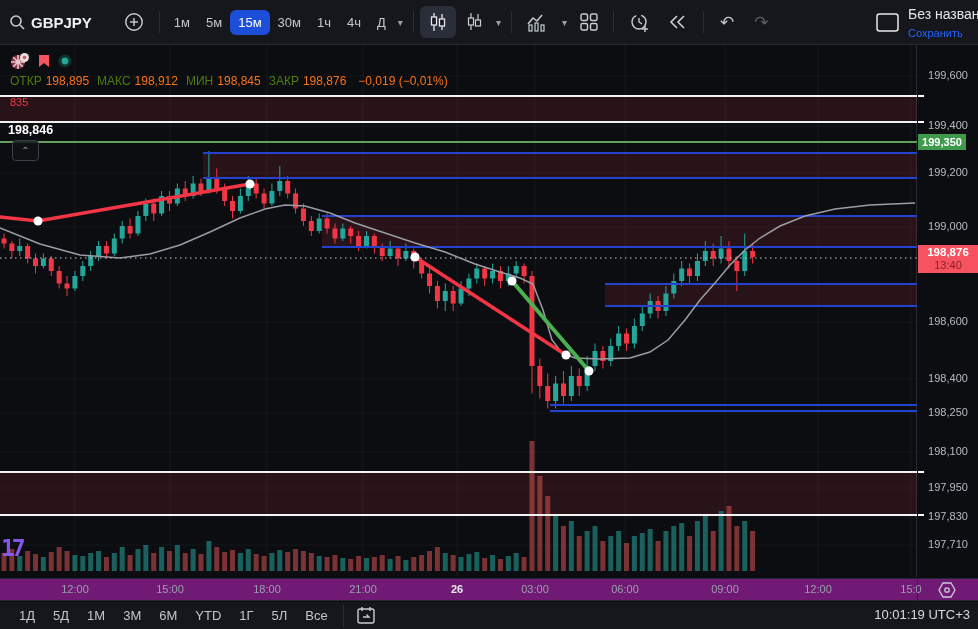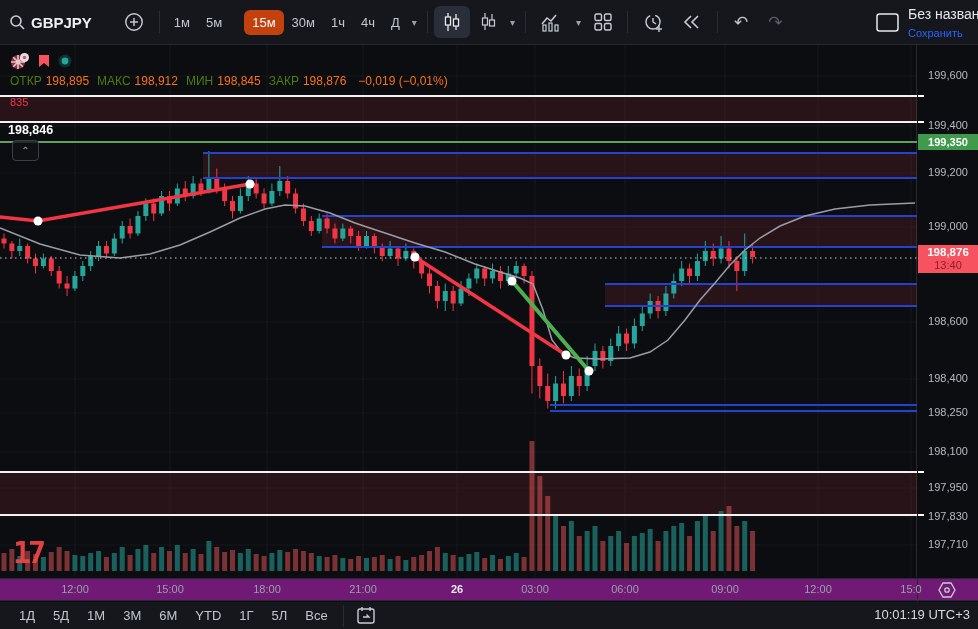--- a/index.html
+++ b/index.html
@@ -5,45 +5,45 @@
   html,body{margin:0;padding:0;background:#000;}
   *{box-sizing:border-box;font-family:"Liberation Sans",sans-serif;}
   #app{position:relative;width:978px;height:629px;background:#0c0d10;overflow:hidden;color:#d6d9e0;}
 
   
   #topbar{position:absolute;left:0;top:0;width:978px;height:45px;background:#15171c;border-bottom:1px solid #26292f;display:flex;align-items:center;}
   .tb-item{display:flex;align-items:center;gap:6px;padding:0 9px;height:32px;border-radius:6px;cursor:pointer;}
   .symbol{font-weight:bold;font-size:15px;color:#eceff4;}
   .divider{width:1px;height:22px;background:#2a2d35;margin:0 6px;flex:0 0 auto;}
   .int-btn{font-size:13px;color:#c1c6cf;padding:5px 8px;border-radius:6px;cursor:pointer;}
-  .int-btn.sel{background:#c2410c;color:#fff;margin-left:14px;}
+  .int-btn.sel{background:#1d4ed8;color:#fff;}
   .icon{display:inline-flex;align-items:center;justify-content:center;}
   .chev{font-size:10px;color:#9aa0ab;padding:0 4px;cursor:pointer;}
   .pill{background:#2a2e39;border-radius:6px;}
   .undoredo{font-size:17px;color:#c1c6cf;padding:0 10px;cursor:pointer;}
   .undoredo.dim{color:#5a5f69;}
   #save-area{position:absolute;right:0;top:0;height:45px;display:flex;align-items:center;width:102px;overflow:hidden;}
   #layout-title{font-size:14px;color:#e3e6ec;white-space:nowrap;line-height:15px;}
   #save-link{font-size:11px;color:#2962ff;white-space:nowrap;cursor:pointer;line-height:13px;}
 
   
   #chart-wrap{position:absolute;left:0;top:45px;width:917px;height:532px;background:#0c0d10;border-right:1px solid #26292f;}
   #legend{position:absolute;left:10px;top:7px;z-index:5;}
   #legend-row1{display:flex;align-items:center;gap:7px;font-size:13px;color:#e4e7ed;}
   #legend-row2{margin-top:4px;font-size:12px;display:flex;gap:8px;flex-wrap:nowrap;}
   .ohlc-lab{color:#4d7c0f;}
   .ohlc-val{color:#f97316;margin-left:4px;}
   #collapse-btn{position:absolute;left:12px;top:95px;width:27px;height:21px;border:1px solid #3a3f4a;border-radius:4px;background:rgba(16,17,20,.8);color:#9aa0ab;font-size:10px;display:flex;align-items:center;justify-content:center;cursor:pointer;z-index:5;}
-  #tv-logo{position:absolute;left:13px;top:490px;z-index:4;color:#ef4444;font-family:"DejaVu Sans Mono",monospace;font-weight:bold;font-size:30px;letter-spacing:-3px;opacity:.95;cursor:pointer;}
+  #tv-logo{position:absolute;left:1px;top:490px;z-index:4;color:#8b5cf6;font-family:"DejaVu Sans Mono",monospace;font-weight:bold;font-size:23px;letter-spacing:-3px;opacity:.95;cursor:pointer;}
 
   
   #scale{position:absolute;left:918px;top:45px;width:60px;height:532px;background:#0c0d10;font-size:11px;color:#b6bac3;}
   .plabel{position:absolute;left:0;width:60px;text-align:center;}
   .tickmark{position:absolute;left:0;width:6px;height:2px;background:#fff;}
-  #green-label{position:absolute;left:0;width:60px;height:16px;background:#3f9a4c;color:#fff;font-weight:bold;text-align:center;line-height:16px;}
+  #green-label{position:absolute;left:0;width:48px;height:16px;background:#3f9a4c;color:#fff;font-weight:bold;text-align:center;line-height:16px;}
   #red-label{position:absolute;left:0;width:60px;height:28px;background:#f7525f;text-align:center;}
   #red-label .p{color:#fff;font-weight:bold;font-size:11.5px;line-height:14px;}
   #red-label .t{color:#8c1f2a;font-size:11px;line-height:12px;}
 
   
   #axis{position:absolute;left:0;top:578px;width:978px;height:23px;background:#701a75;border-top:1px solid #26292f;border-bottom:1px solid #26292f;}
   .tlabel{position:absolute;top:4px;font-size:11px;color:#9aa0ab;transform:translateX(-50%);white-space:nowrap;}
   .tlabel.major{color:#e8eaed;font-weight:bold;}
   #axis-sep{position:absolute;left:917px;top:0;width:1px;height:23px;background:#26292f;}
   #scale-gear{position:absolute;left:937px;top:2px;cursor:pointer;}

